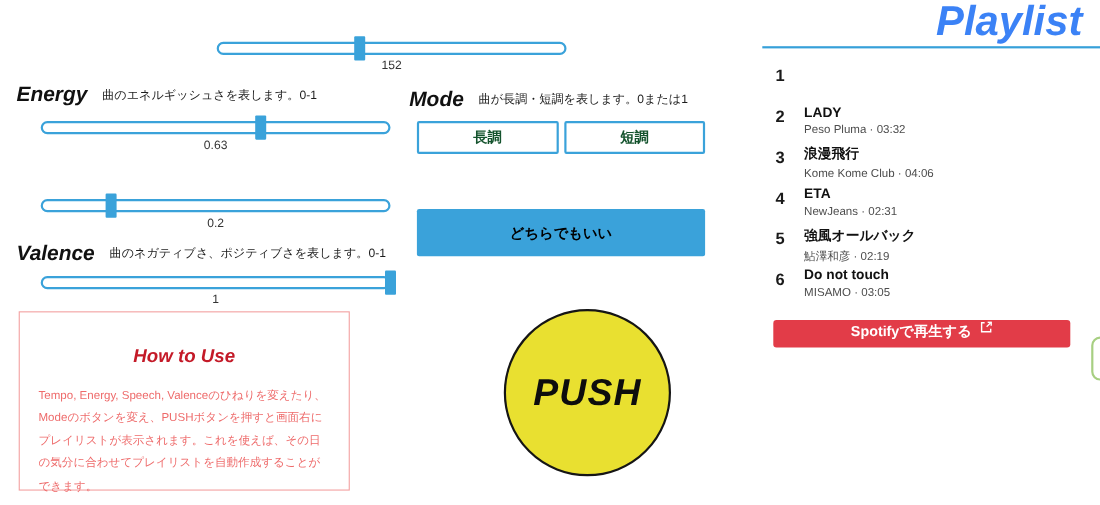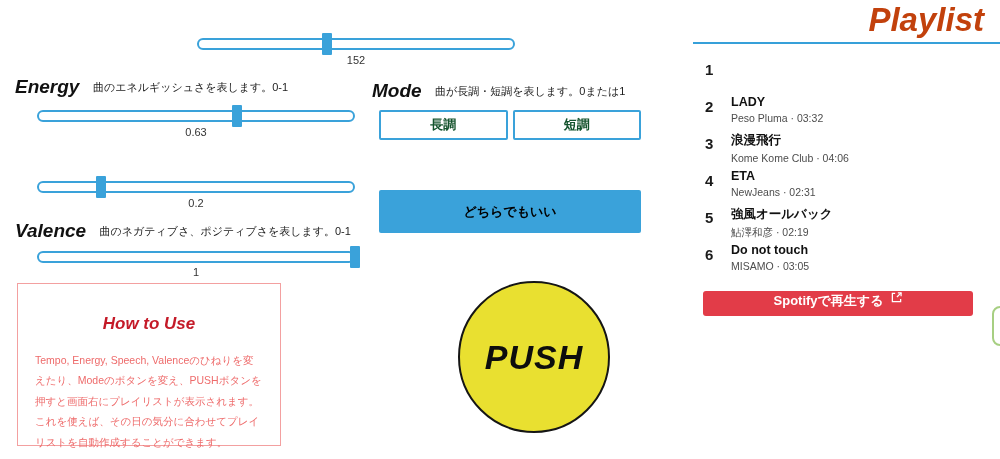--- a/index.html
+++ b/index.html
@@ -22,37 +22,37 @@
   
   .mode-buttons { position:absolute; left:379px; top:110px; width:262px; display:flex; gap:5px; }
   .mode-btn { flex:1; height:30px; background:#fff; border:2px solid #3aa2da; border-radius:2px;
               color:#14532d; font-size:13px; font-weight:bold; cursor:pointer;
               font-family:"Liberation Sans","DejaVu Sans",sans-serif; }
   .mode-btn-wide { position:absolute; left:379px; top:146px; width:262px; height:43px;
               background:#3aa2da; border:none; border-radius:2px; color:#000000; font-size:13px;
               font-weight:bold; cursor:pointer; font-family:"Liberation Sans","DejaVu Sans",sans-serif;margin-top:44px; }
 
   
-  .howto { position:absolute; left:17px; top:283px; width:264px; height:163px;
+  .howto { position:absolute; left:17px; top:283px; width:301px; height:163px;
            border:1px solid #f3a0a0; background:#fff; }
   .howto-title { margin:30px 0 0 0; text-align:center; font-size:17px; font-style:italic;
                  font-weight:bold; color:#c41a28; }
   .howto-body { margin:16px 17px 0 17px; font-size:10.5px; line-height:1.95; color:#ee6b6b; }
 
   
   .push-btn { position:absolute; left:458px; top:281px; width:152px; height:152px;
               border-radius:50%; background:#e9e030; border:2px solid #151515; cursor:pointer;
               display:flex; align-items:center; justify-content:center; }
   .push-label { font-size:34px; font-weight:bold; font-style:italic; color:#0d0d0d; letter-spacing:1px; }
 
   
   .playlist { position:absolute; left:693px; top:0; width:307px; }
   .playlist-header { border-bottom:2px solid #36a0d9; height:44px; }
-  .playlist-title { margin:0; text-align:right; padding-right:16px; font-size:33px; line-height:40px;
-                    font-style:italic; font-weight:bold; color:#c2410c; }
+  .playlist-title { margin:0; text-align:right; padding-right:16px; font-size:38px; line-height:40px;
+                    font-style:italic; font-weight:bold; color:#3b82f6; }
   .track-list { margin-top:14px; }
   .track-row { display:flex; height:37px; padding-left:12px; cursor:default; }
   .track-num { width:26px; font-size:15px; font-weight:bold; color:#1a1a1a; padding-top:3px; }
   .track-title { font-size:12.5px; font-weight:bold; color:#111; }
   .track-meta { font-size:10.5px; color:#4d4d4d; margin-top:3px; }
 
   .spotify-btn { position:absolute; left:703px; top:291px; width:270px; height:25px;
                  background:#e23c48; border:none; border-radius:3px; color:#fff; font-size:13px;
                  font-weight:bold; cursor:pointer; display:flex; justify-content:center;
                  gap:8px; font-family:"Liberation Sans","DejaVu Sans",sans-serif; }

